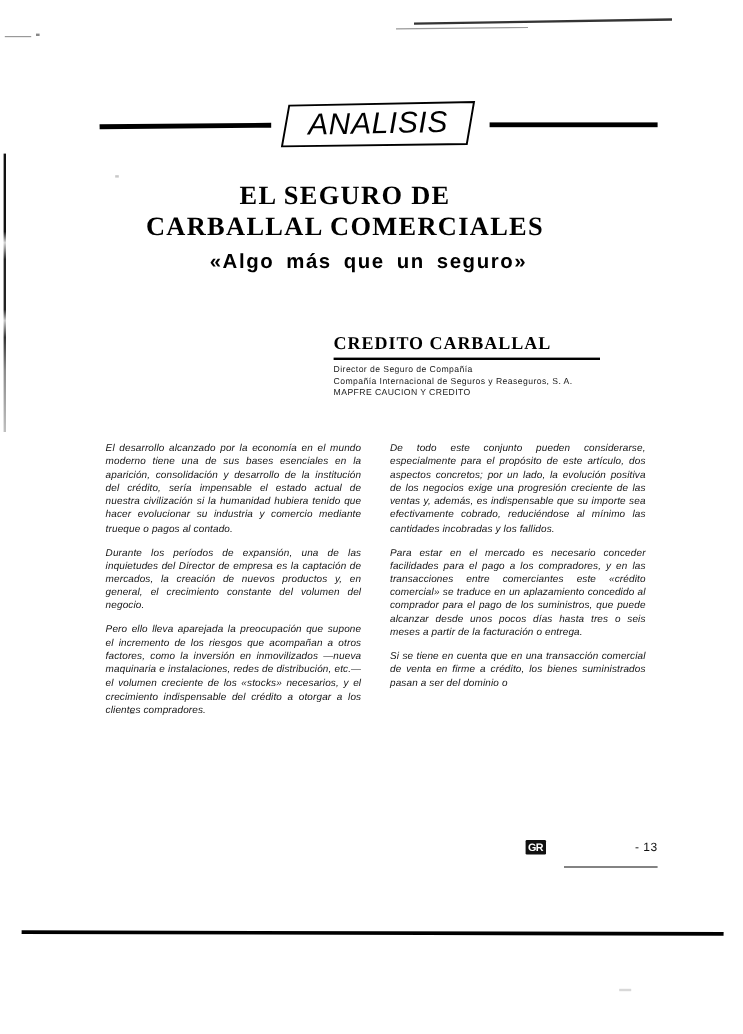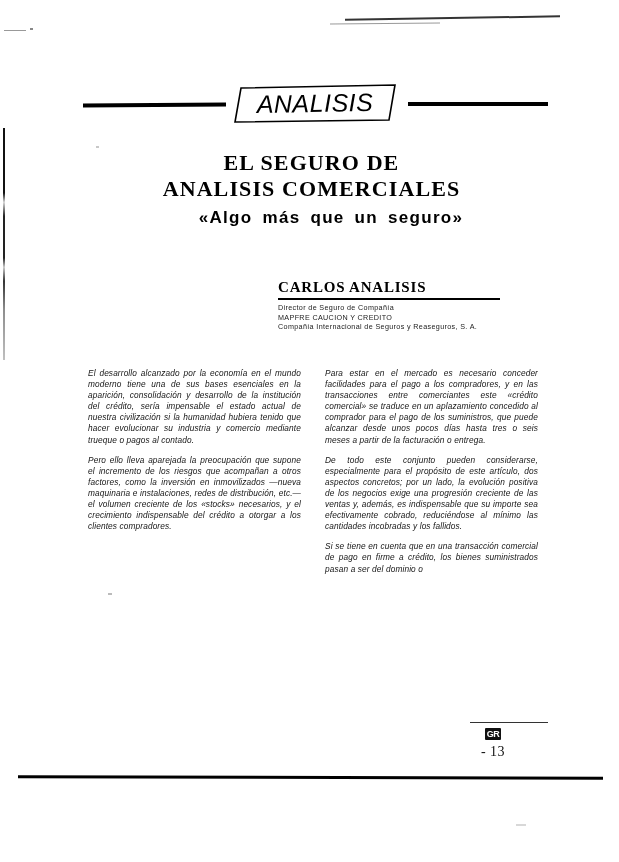--- a/index.html
+++ b/index.html
@@ -148,21 +148,20 @@
     transform: rotate(-1.1deg);
   }
 
   
   .title-block {
     position: absolute;
     left: 0;
     top: 150px;
     width: 575px;
     text-align: center;
-    padding-left: 24px;
   }
   .title-line {
     font-family: "Liberation Serif", serif;
     font-weight: 700;
     font-size: 22px;
     line-height: 26px;
     letter-spacing: 1.1px;
   }
   .subtitle-line {
     font-family: "Liberation Sans", sans-serif;
@@ -226,27 +225,26 @@
     letter-spacing: 0.12px;
     color: #141414;
     hyphens: manual;
   }
   .column p:last-child { margin-bottom: 0; }
 
   
   .footer {
     position: absolute;
     left: 438px;
-    top: 728px;
+    top: 700px;
     width: 110px;
     display: flex;
     align-items: center;
     justify-content: space-between;
     gap: 4px;
-    flex-direction: column;
   }
   .footer-rule {
     position: absolute;
     left: 470px;
     top: 722px;
     width: 78px;
     height: 1px;
     background: #333;
   }
   .footer-logo {
@@ -255,22 +253,22 @@
     font-weight: 700;
     font-size: 9px;
     line-height: 10px;
     letter-spacing: -0.5px;
     background: #111;
     color: #fff;
     padding: 1px 2px 1px 2px;
     border-radius: 1px;
   }
   .footer-page {
-    font-family: Liberation Serif, serif;
-    font-size: 14px;
+    font-family: Liberation Sans, sans-serif;
+    font-size: 10px;
     letter-spacing: 0.4px;
     color: #111;
   }
 </style>
 </head>
 <body>
 
 <div class="scan-top-streak"></div>
 <div class="scan-top-streak2"></div>
 <div class="scan-left-dot"></div>
@@ -286,41 +284,42 @@
   <div class="analisis-box">
     <svg width="166" height="42" viewBox="0 0 166 42" aria-hidden="true">
       <polygon points="9,6 163,3 157,38 3,40" fill="none" stroke="#000" stroke-width="1.6"></polygon>
     </svg>
     <div class="analisis-text">ANALISIS</div>
   </div>
 </div>
 
 <div class="title-block">
   <div class="title-line">EL SEGURO DE</div>
-  <div class="title-line">ANALISIS COMERCIALES</div>
+  <div class="title-line">CARBALLAL COMERCIALES</div>
   <div class="subtitle-line">«Algo  más  que  un  seguro»</div>
 </div>
 
 <div class="byline">
-  <div class="byline-name">CARLOS ANALISIS</div>
+  <div class="byline-name">CREDITO CARBALLAL</div>
   <div class="byline-rule"></div>
   <div class="byline-sub">Director de Seguro de Compañía</div>
+  <div class="byline-sub">Compañía Internacional de Seguros y Reaseguros, S. A.</div>
   <div class="byline-sub">MAPFRE CAUCION Y CREDITO</div>
-  <div class="byline-sub">Compañía Internacional de Seguros y Reaseguros, S. A.</div>
 </div>
 
 <div class="columns">
   <div class="column">
     <p>El desarrollo alcanzado por la economía en el mundo moderno tiene una de sus bases esenciales en la aparición, consolidación y desarrollo de la institución del crédito, sería impensable el estado actual de nuestra civilización si la humanidad hubiera tenido que hacer evolucionar su industria y comercio mediante trueque o pagos al contado.</p>
+    <p>Durante los períodos de expansión, una de las inquietudes del Director de empresa es la captación de mercados, la creación de nuevos productos y, en general, el crecimiento constante del volumen del negocio.</p>
     <p>Pero ello lleva aparejada la preocupación que supone el incremento de los riesgos que acompañan a otros factores, como la inversión en inmovilizados —nueva maquinaria e instalaciones, redes de distribución, etc.— el volumen creciente de los «stocks» necesarios, y el crecimiento indispensable del crédito a otorgar a los clientes compradores.</p>
   </div>
   <div class="column">
+    <p>De todo este conjunto pueden considerarse, especialmente para el propósito de este artículo, dos aspectos concretos; por un lado, la evolución positiva de los negocios exige una progresión creciente de las ventas y, además, es indispensable que su importe sea efectivamente cobrado, reduciéndose al mínimo las cantidades incobradas y los fallidos.</p>
     <p>Para estar en el mercado es necesario conceder facilidades para el pago a los compradores, y en las transacciones entre comerciantes este «crédito comercial» se traduce en un aplazamiento concedido al comprador para el pago de los suministros, que puede alcanzar desde unos pocos días hasta tres o seis meses a partir de la facturación o entrega.</p>
-    <p>De todo este conjunto pueden considerarse, especialmente para el propósito de este artículo, dos aspectos concretos; por un lado, la evolución positiva de los negocios exige una progresión creciente de las ventas y, además, es indispensable que su importe sea efectivamente cobrado, reduciéndose al mínimo las cantidades incobradas y los fallidos.</p>
-    <p>Si se tiene en cuenta que en una transacción comercial de pago en firme a crédito, los bienes suministrados pasan a ser del dominio o</p>
+    <p>Si se tiene en cuenta que en una transacción comercial de venta en firme a crédito, los bienes suministrados pasan a ser del dominio o</p>
   </div>
 </div>
 
 <div class="footer-rule"></div>
 <div class="footer">
   <span class="footer-logo">GR</span>
   <span class="footer-page">- 13</span>
 </div>
 
 <div class="scan-bottom-rule"></div>

